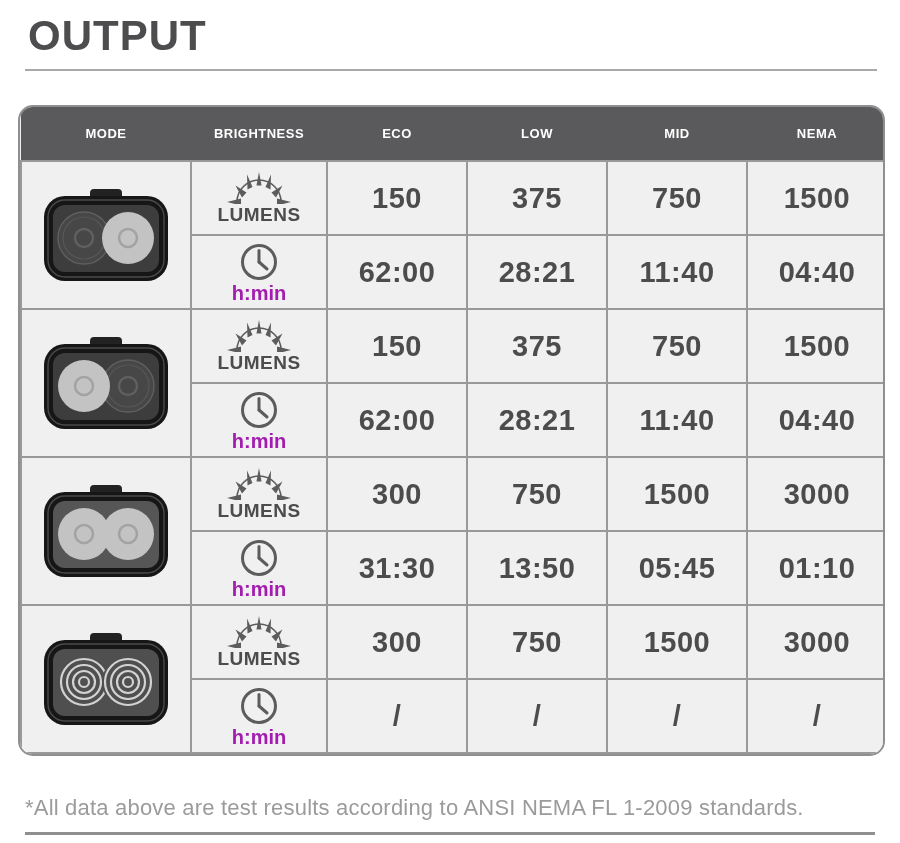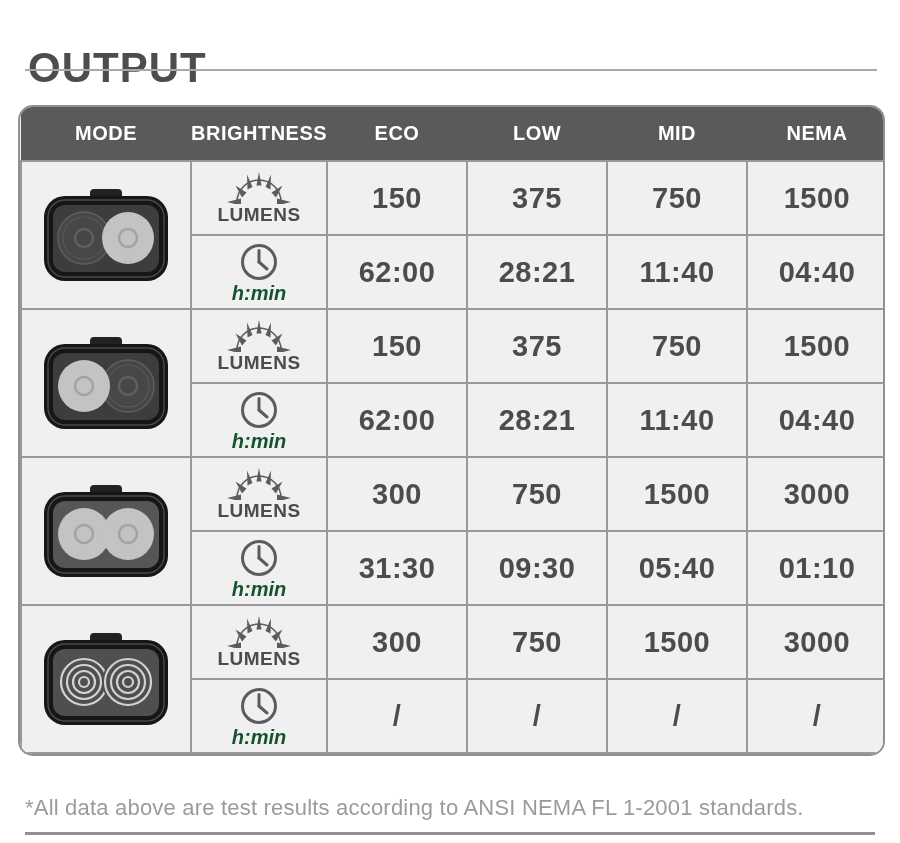--- a/index.html
+++ b/index.html
@@ -8,21 +8,20 @@
     width: 900px; height: 843px;
     font-family: "Liberation Sans", sans-serif;
     color: #4c4c4c;
     position: relative;
     overflow: hidden;
   }
   .page-title {
     position: absolute; left: 28px; top: 12px;
     font-size: 42px; font-weight: 700; letter-spacing: 1px;
     color: #4d4d4f;
-    margin-top: 32px;
   }
   .title-rule {
     position: absolute; left: 25px; top: 69px;
     width: 852px; height: 2px; background: #a9a9a9;
   }
   .spec-table-wrap {
     position: absolute; left: 18px; top: 105px;
     width: 867px;
     border: 2px solid #8f8f8f;
     border-radius: 15px;
@@ -34,21 +33,21 @@
     border-collapse: collapse;
     table-layout: fixed;
   }
   table.spec-table col.c-mode { width: 170px; }
   table.spec-table col.c-bright { width: 136px; }
   table.spec-table col.c-val { width: 140px; }
   table.spec-table th {
     background: #5a5a5c;
     color: #ffffff;
     height: 54px;
-    font-size: 20px; font-weight: 700; letter-spacing: 0.5px;
+    font-size: 13px; font-weight: 700; letter-spacing: 0.5px;
     border: none;
     text-align: center; vertical-align: middle;
   }
   table.spec-table td {
     background: #f0f0f0;
     border: 2px solid #999999;
     text-align: center; vertical-align: middle;
     height: 74px;
   }
   td.mode-cell { padding: 4px; }
@@ -56,23 +55,22 @@
     font-size: 29px; font-weight: 700; color: #4c4c4c;
     letter-spacing: 0.5px;
   }
   td.bright-cell { padding: 4px 0; }
   .bright-inner { display: flex; flex-direction: column; align-items: center; justify-content: center; gap: 1px; }
   .bright-label {
     font-size: 19px; font-weight: 700; color: #4c4c4c; letter-spacing: 0.5px;
     line-height: 1;
   }
   .runtime-label {
-    font-size: 20px; font-weight: 700; color: #14532d;
+    font-size: 20px; font-weight: 700; color: #a21caf;
     line-height: 1;
-    font-style: italic;
   }
   .mode-svg { display: block; margin: 0 auto; }
   .footnote {
     position: absolute; left: 25px; top: 795px;
     font-size: 22px; color: #9b9b9b; letter-spacing: 0.2px;
   }
   .bottom-rule {
     position: absolute; left: 25px; top: 832px;
     width: 850px; height: 3px; background: #8f8f8f;
   }
@@ -251,22 +249,22 @@
       <tr>
         <td class="bright-cell">
           <div class="bright-inner">
             <svg width="40" height="40" viewBox="0 0 40 40">
                 <use href="#def-clock"></use>
               </svg>
             <span class="runtime-label">h:min</span>
           </div>
         </td>
         <td class="value-cell">31:30</td>
-        <td class="value-cell">09:30</td>
-        <td class="value-cell">05:40</td>
+        <td class="value-cell">13:50</td>
+        <td class="value-cell">05:45</td>
         <td class="value-cell">01:10</td>
       </tr>
 
       <tr>
         <td class="mode-cell" rowspan="2">
           <svg class="mode-svg" width="124" height="92" viewBox="0 0 124 92">
             <use href="#def-shell"></use>
             <rect x="9" y="16" width="106" height="67" rx="12" fill="#4f4f4f"></rect>
             <use href="#def-lens-flash" transform="translate(40,49)"></use>
             <use href="#def-lens-flash" transform="translate(84,49)"></use>
@@ -297,14 +295,14 @@
         <td class="value-cell">/</td>
         <td class="value-cell">/</td>
         <td class="value-cell">/</td>
         <td class="value-cell">/</td>
       </tr>
 
     </tbody>
   </table>
 </div>
 
-<div class="footnote">*All data above are test results according to ANSI NEMA FL 1-2001 standards.</div>
+<div class="footnote">*All data above are test results according to ANSI NEMA FL 1-2009 standards.</div>
 <div class="bottom-rule"></div>
 
 </body></html>

